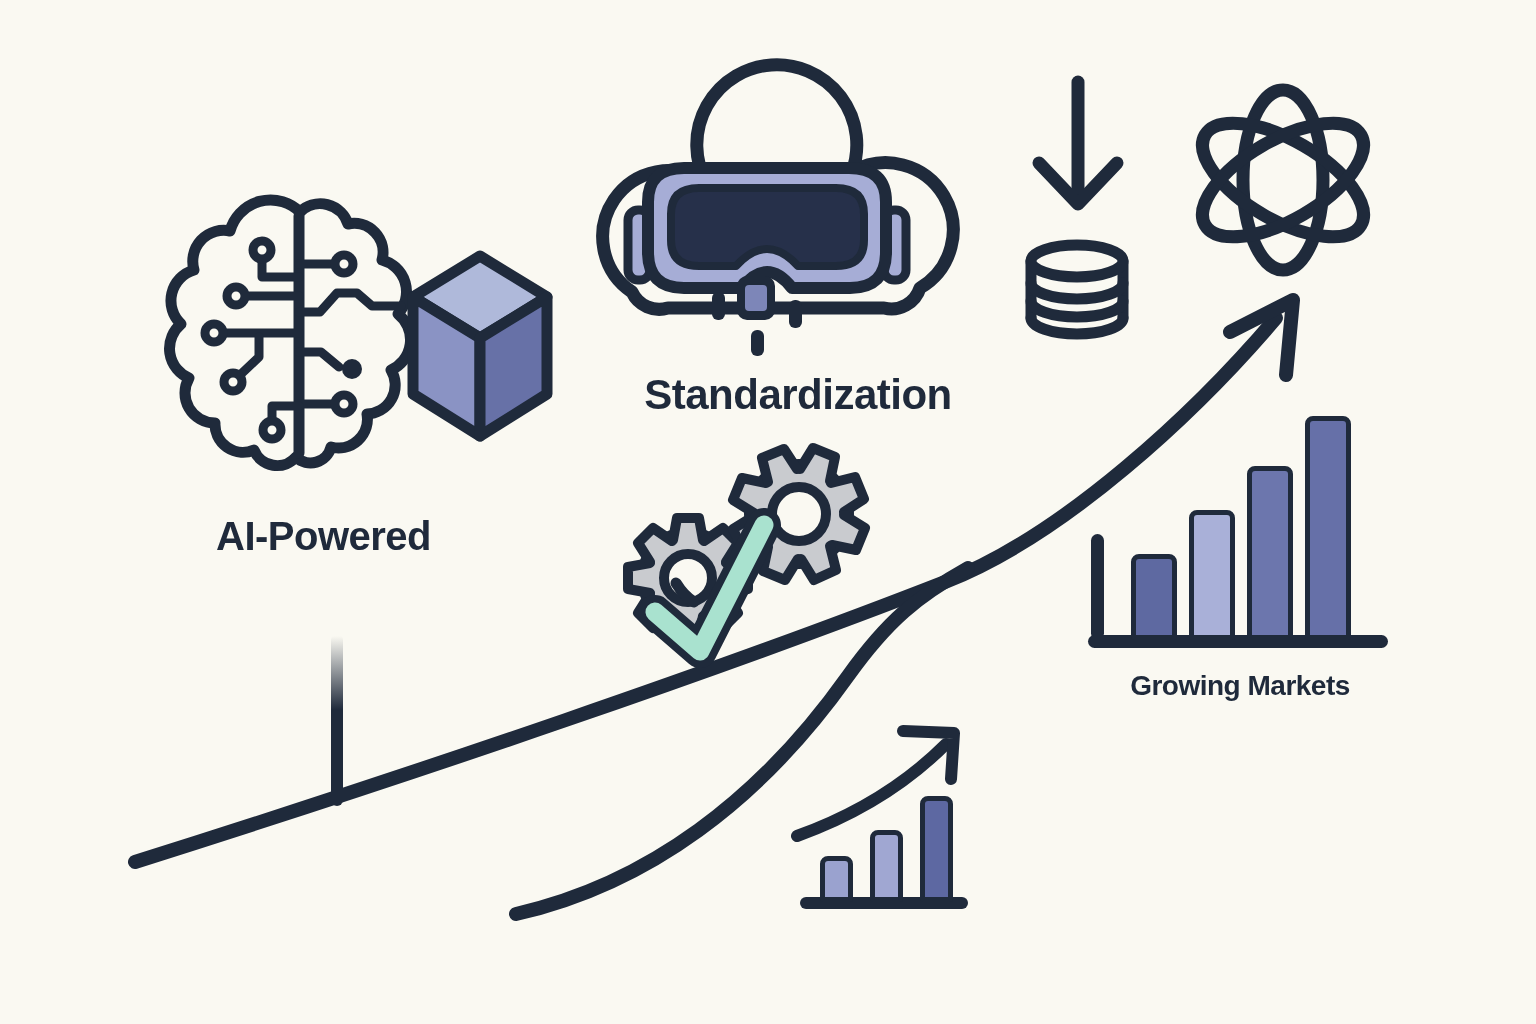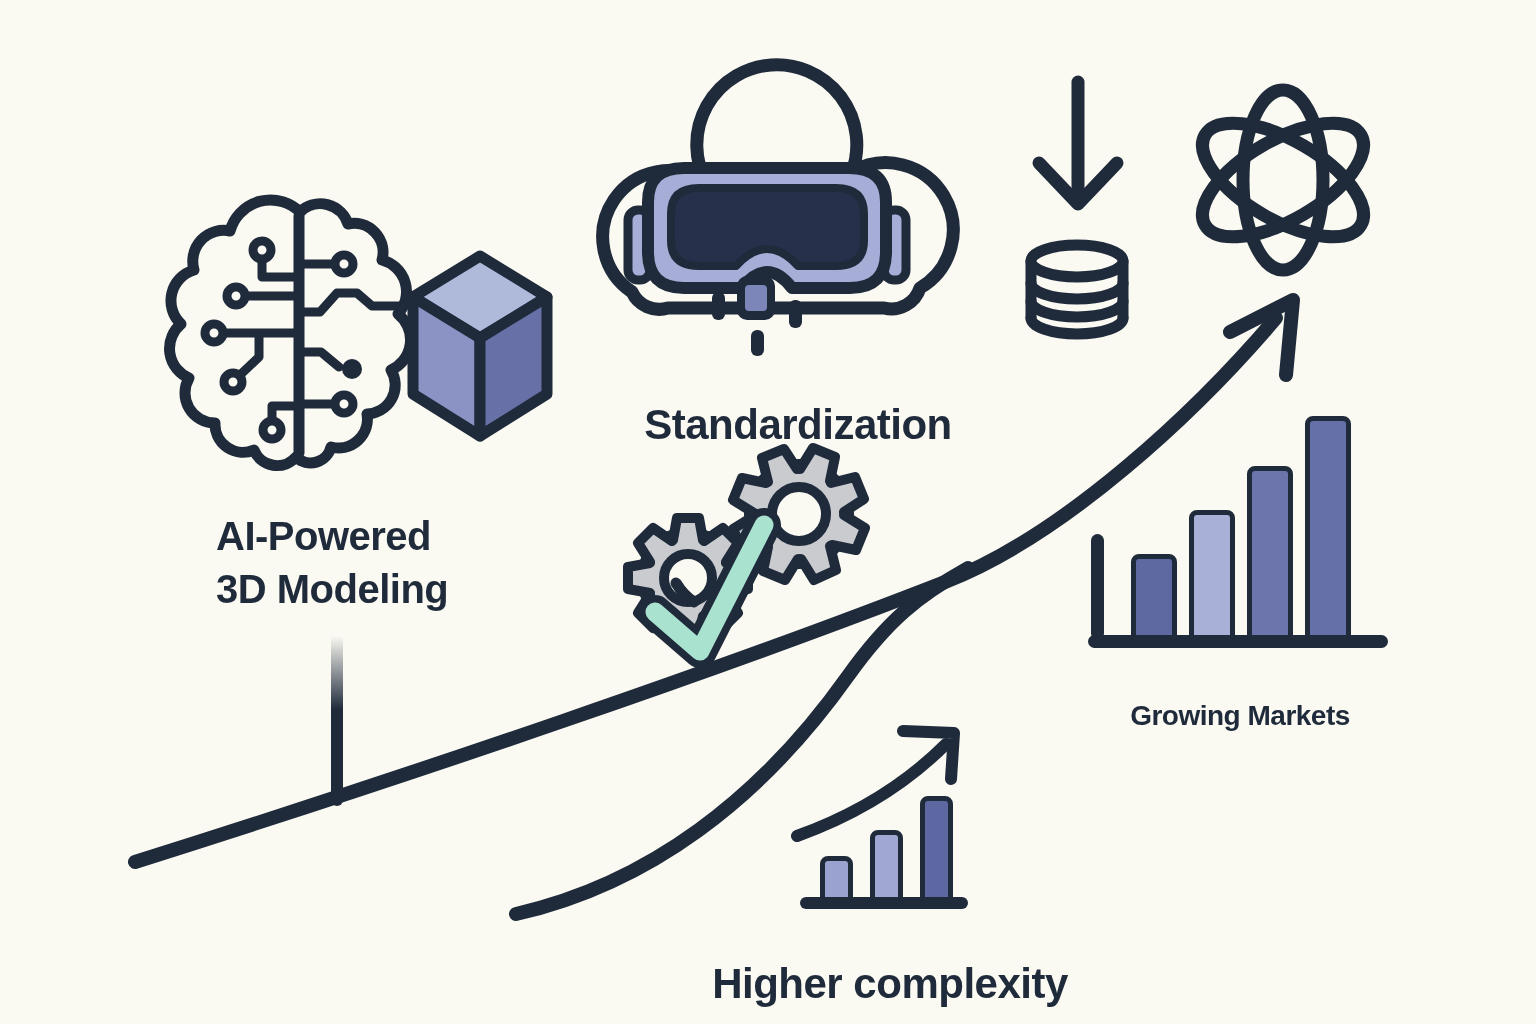--- a/index.html
+++ b/index.html
@@ -34,21 +34,21 @@
   .gear-fill{fill:var(--gear);}
   .ink-fill{fill:var(--ink);stroke:none;}
   .sq-inner{fill:var(--sq-inner);stroke:none;}
   .mint-stroke{stroke:var(--mint);fill:none;stroke-linecap:round;stroke-linejoin:round;stroke-width:19px;}
   .check-under{stroke-width:34px;}
   
   .label{
     position:absolute;color:var(--ink);font-weight:700;line-height:1;
     letter-spacing:-0.5px;white-space:pre;
   }
-  .label.center{text-align:center;margin-top:30px;}
+  .label.center{text-align:center;}
   
   .chart{position:absolute;}
   .axis{position:absolute;background:var(--ink);border-radius:7px;}
   .bar-row{position:absolute;display:flex;align-items:flex-end;}
   .bar{
     box-sizing:border-box;border:5px solid var(--ink);
     border-radius:8px 8px 3px 3px;
   }
 </style>
 </head>
@@ -199,21 +199,20 @@
 
   <div class="chart" style="left:790px;top:715px;width:330px;height:200px;">
     <div class="axis" style="left:10px;top:182px;width:168px;height:12px;border-radius:6px;"></div>
     <div class="bar-row" style="left:30px;bottom:13px;gap:17px;">
         <div class="bar" style="width: 33px; height: 46px; background: rgb(154, 162, 207);"></div>
         <div class="bar" style="width: 33px; height: 72px; background: rgb(160, 167, 210);"></div>
         <div class="bar" style="width: 33px; height: 106px; background: rgb(93, 104, 162);"></div>
       </div>
   </div>
 
-  <div class="label" style="left:216px;top:478px;font-size:40px;line-height:53px;margin-top:32px;"><span>AI-Powered</span><br><span>3D Modeling</span></div>
+  <div class="label" style="left:216px;top:478px;font-size:40px;line-height:53px;margin-top:32px;"><span>AI-Powered</span><br></div>
 
   <div class="label center" style="left:598px;top:374px;width:400px;font-size:42px;">Standardization</div>
 
   <div class="label center" style="left:1040px;top:672px;width:400px;font-size:28px;">Growing Markets</div>
 
-  <div class="label center" style="left:690px;top:933px;width:400px;font-size:42px;">Higher complexity</div>
 
 </div>
 
 </body></html>

